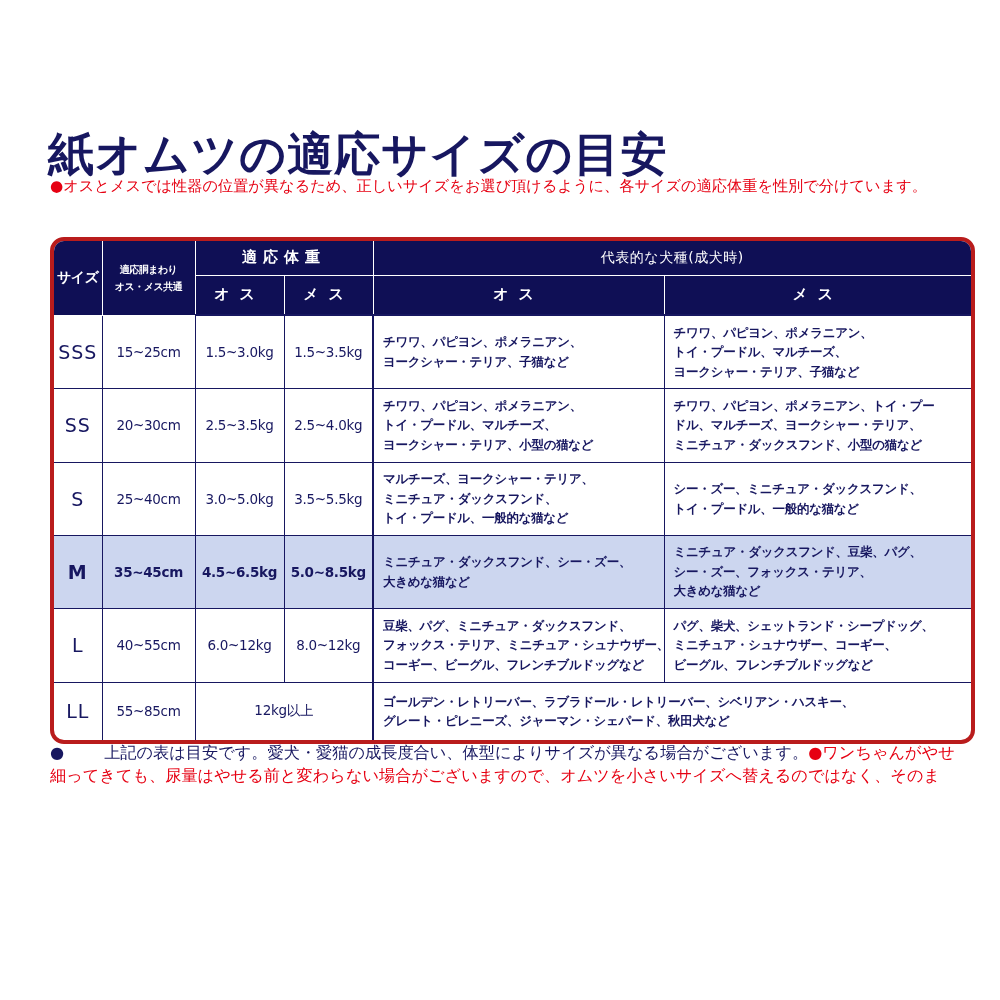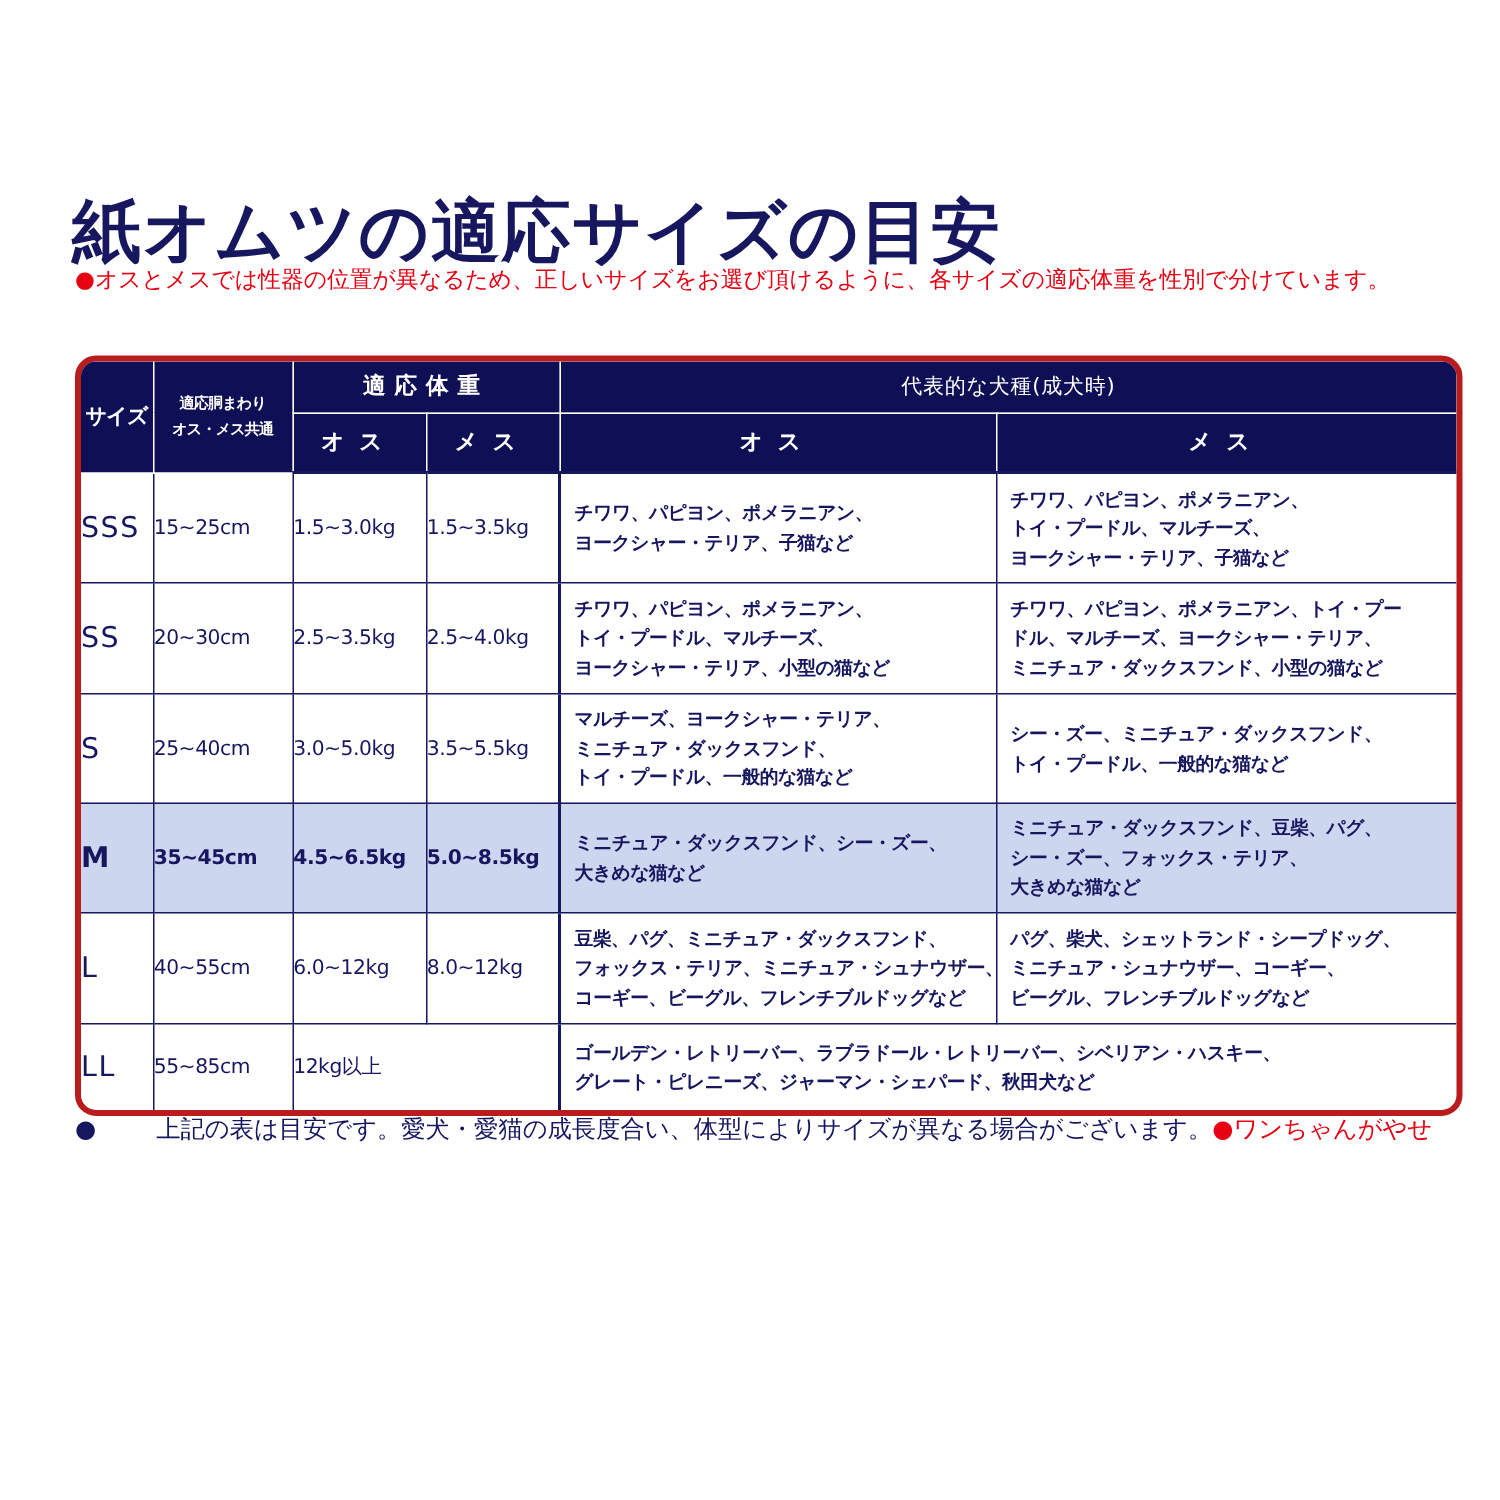--- a/index.html
+++ b/index.html
@@ -25,21 +25,21 @@
   thead tr:last-child th { border-bottom: 2px solid #171760; }
 
   .h1 { height: 34px; }
   .h2 { height: 40px; }
   th.size-h { font-size: 14px; letter-spacing: -0.5px; }
   th.waist-h { font-size: 10px; line-height: 17px; letter-spacing: -0.5px; }
   th.weight-h { font-size: 15px; letter-spacing: 6px; }
   th.sex-h { font-size: 15px; letter-spacing: 10px; }
   th.breeds-h { font-size: 14px; font-weight: normal; letter-spacing: 0.5px; }
 
-  td { color: #171760; vertical-align: middle; font-size: 14px; }
+  td { color: #171760; text-align: center; vertical-align: middle; font-size: 14px; }
   td.size { font-size: 19px; font-weight: normal; letter-spacing: 1px; }
   td.num { font-size: 13.5px; white-space: nowrap; letter-spacing: -0.3px; }
   td.breeds { text-align: left; padding-left: 9px; font-size: 12.5px; font-weight: bold;
               line-height: 19.5px; letter-spacing: -0.3px; }
   td.breeds .line { display: block; white-space: nowrap; }
   td.size, td.num { border-right-color: #171760; }
   td.mes-w { border-right: 2px solid #171760; }
   tr.highlight td { background: #ccd6ef; }
   tr.highlight td.size, tr.highlight td.num { font-weight: bold; }
   tr.highlight td.breeds { font-weight: 900; }
@@ -177,13 +177,14 @@
           <span class="line">ゴールデン・レトリーバー、ラブラドール・レトリーバー、シベリアン・ハスキー、</span>
           <span class="line">グレート・ピレニーズ、ジャーマン・シェパード、秋田犬など</span>
         </td>
       </tr>
     </tbody>
   </table>
 </div>
 
 <div class="footer">
   <span class="line"><span class="bullet navy">●</span><span class="navy-text">上記の表は目安です。愛犬・愛猫の成長度合い、体型によりサイズが異なる場合がございます。</span><span class="bullet">●</span><span>ワンちゃんがやせ</span></span>
+  <span class="line">細ってきても、尿量はやせる前と変わらない場合がございますので、オムツを小さいサイズへ替えるのではなく、そのま</span>
 </div>
 
 </body></html>

